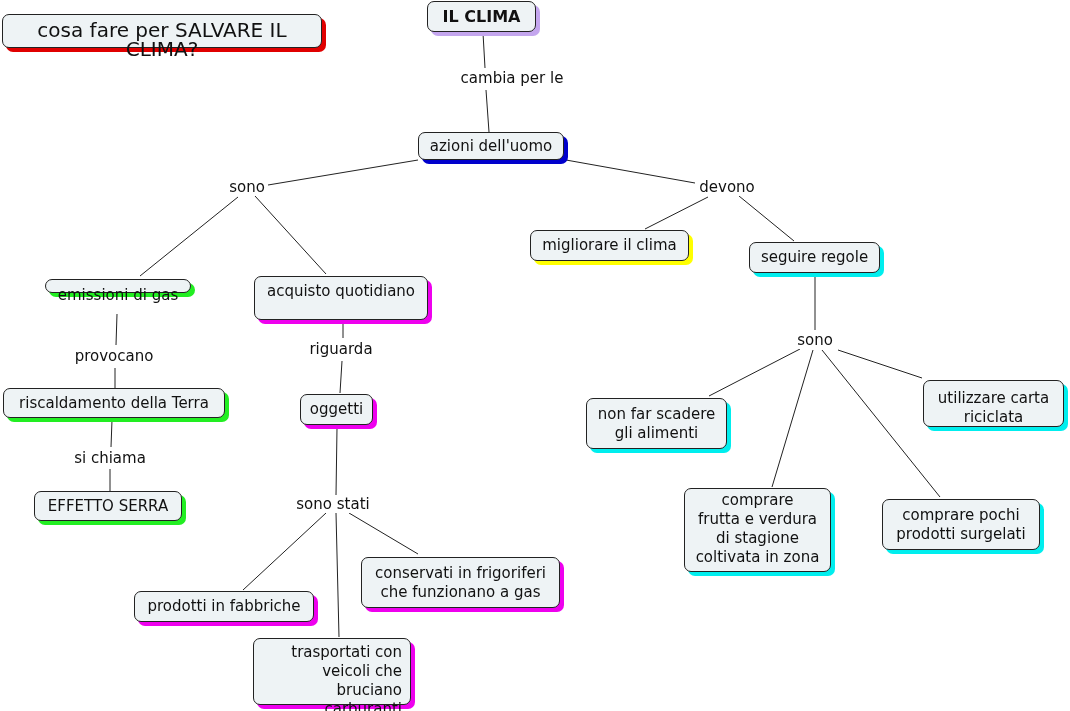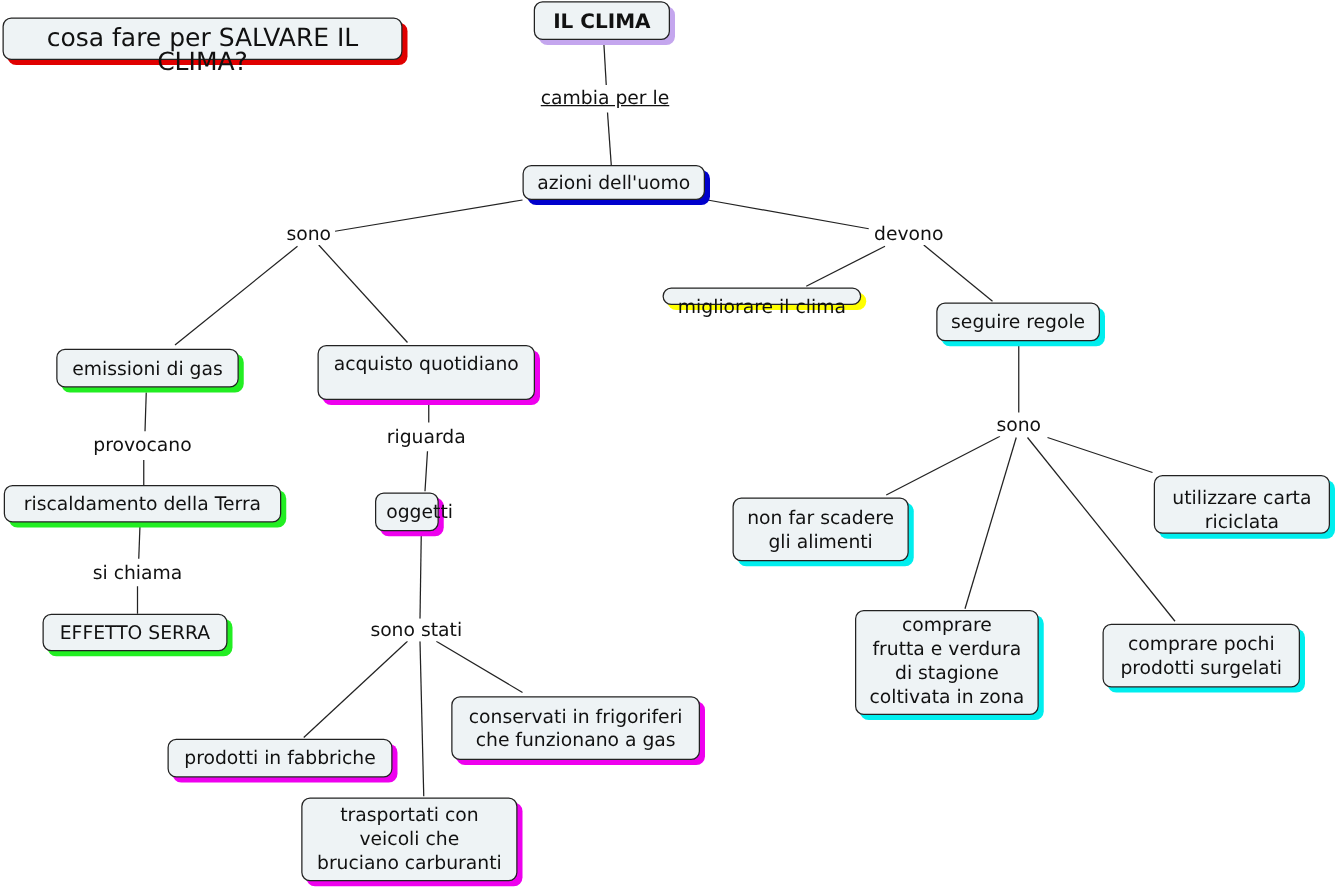--- a/index.html
+++ b/index.html
@@ -51,57 +51,57 @@
     <line x1="838" y1="350" x2="922" y2="378"></line>
   </g>
 </svg>
 
 <div class="node sh-red big" style="left:2px;top:14px;width:320px;height:34px;padding-top:6px;">cosa fare per SALVARE IL CLIMA?</div>
 
 <div class="node sh-purple bold" style="left:427px;top:1px;width:109px;height:31px;padding-top:5px;">IL CLIMA</div>
 
 <div class="node sh-blue" style="left:418px;top:132px;width:146px;height:28px;">azioni dell'uomo</div>
 
-<div class="node sh-green" style="left:45px;top:279px;width:146px;height:31px;padding-top:6px;">emissioni di gas</div>
+<div class="node sh-green" style="left:45px;top:279px;width:146px;height:14px;padding-top:6px;">emissioni di gas</div>
 
 <div class="node sh-magenta" style="left:254px;top:276px;width:174px;height:44px;padding-top:5px;">acquisto quotidiano</div>
 
 <div class="node sh-green" style="left:3px;top:388px;width:222px;height:30px;padding-top:5px;">riscaldamento della Terra</div>
 
 <div class="node sh-green" style="left:34px;top:491px;width:148px;height:30px;padding-top:5px;">EFFETTO SERRA</div>
 
-<div class="node sh-magenta" style="left:300px;top:394px;width:51px;height:31px;padding-top:5px;">oggetti</div>
+<div class="node sh-magenta" style="left:300px;top:394px;width:73px;height:31px;padding-top:5px;">oggetti</div>
 
 <div class="node sh-magenta" style="left:134px;top:591px;width:180px;height:31px;padding-top:5px;">prodotti in fabbriche</div>
 
-<div class="node sh-magenta" style="left:241px;top:638px;width:173px;height:67px;">trasportati con
+<div class="node sh-magenta" style="left:253px;top:638px;width:158px;height:67px;text-align:right;">trasportati con
 veicoli che
 bruciano carburanti</div>
 
 <div class="node sh-magenta" style="left:361px;top:557px;width:199px;height:51px;padding-top:6px;">conservati in frigoriferi
 che funzionano a gas</div>
 
-<div class="node sh-yellow" style="left:530px;top:230px;width:159px;height:14px;padding-top:5px;">migliorare il clima</div>
+<div class="node sh-yellow" style="left:530px;top:230px;width:159px;height:31px;padding-top:5px;">migliorare il clima</div>
 
 <div class="node sh-cyan" style="left:749px;top:242px;width:131px;height:31px;padding-top:5px;">seguire regole</div>
 
 <div class="node sh-cyan" style="left:586px;top:398px;width:141px;height:51px;padding-top:6px;">non far scadere
  gli alimenti</div>
 
 <div class="node sh-cyan" style="left:684px;top:488px;width:147px;height:84px;padding-top:2px;">comprare
 frutta e verdura
 di stagione
 coltivata in zona</div>
 
 <div class="node sh-cyan" style="left:882px;top:499px;width:158px;height:51px;padding-top:6px;">comprare pochi
  prodotti surgelati</div>
 
 <div class="node sh-cyan" style="left:923px;top:380px;width:141px;height:47px;padding-top:8px;">utilizzare carta
  riciclata</div>
 
-<span class="lbl" style="left:484px;top:78px;text-decoration:underline;">cambia per le</span>
+<span class="lbl" style="left:512px;top:78px;">cambia per le</span>
 <span class="lbl" style="left:247px;top:187px;">sono</span>
 <span class="lbl" style="left:727px;top:187px;">devono</span>
 <span class="lbl" style="left:114px;top:356px;">provocano</span>
 <span class="lbl" style="left:110px;top:458px;">si chiama</span>
 <span class="lbl" style="left:341px;top:349px;">riguarda</span>
 <span class="lbl" style="left:333px;top:504px;">sono stati</span>
 <span class="lbl" style="left:815px;top:340px;">sono</span>
 
 </body></html>

